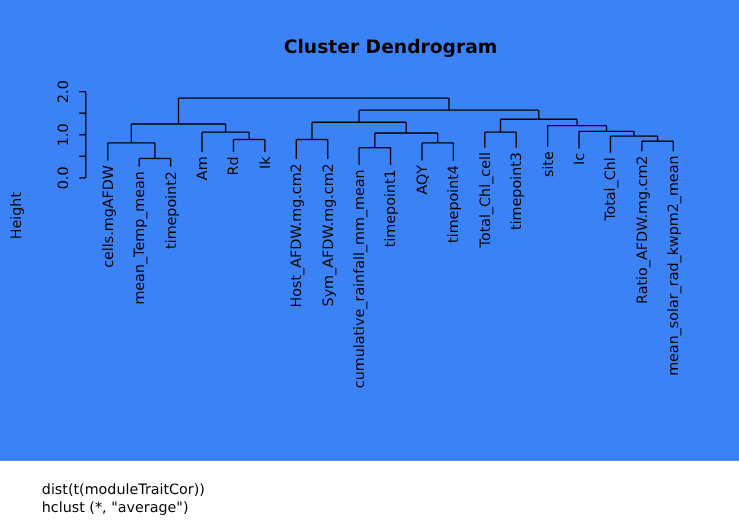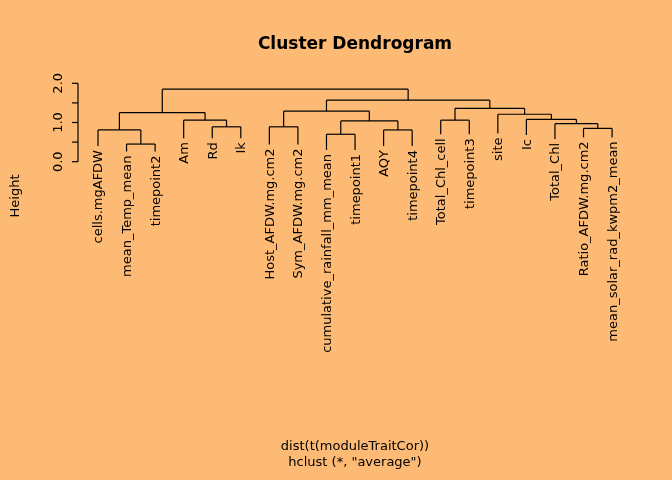--- a/index.html
+++ b/index.html
@@ -1,21 +1,21 @@
 <!DOCTYPE html>
 <html><head>
 <meta charset="utf-8">
 <style>
   html,body{margin:0;padding:0;background:#ffffff;width:672px;height:480px;overflow:hidden;}
-  .figure{position:relative;width:672px;height:480px;background:#fdba74;
+  .figure{position:relative;width:672px;height:419px;background:#3b82f6;
           font-family:"DejaVu Sans","Liberation Sans",sans-serif;color:#000;}
   .chart-title{position:absolute;top:33px;left:38px;right:0;text-align:center;
                font-size:17px;font-weight:bold;letter-spacing:0px;}
   #plot{position:absolute;top:0;left:0;}
-  .captions{position:absolute;top:438px;left:38px;right:0;text-align:center;
+  .captions{position:absolute;top:438px;left:38px;right:0;text-align:left;
             font-size:13px;line-height:15.5px;}
   svg text{font-family:"DejaVu Sans","Liberation Sans",sans-serif;}
 </style>
 </head>
 <body>
 
 <div class="figure">
   <div class="chart-title">Cluster Dendrogram</div>
   <svg id="plot" width="672" height="480" viewBox="0 0 672 480">
       <line x1="78" y1="161.7" x2="78" y2="83.29999999999998" stroke="#000000" stroke-width="1.2"></line>

